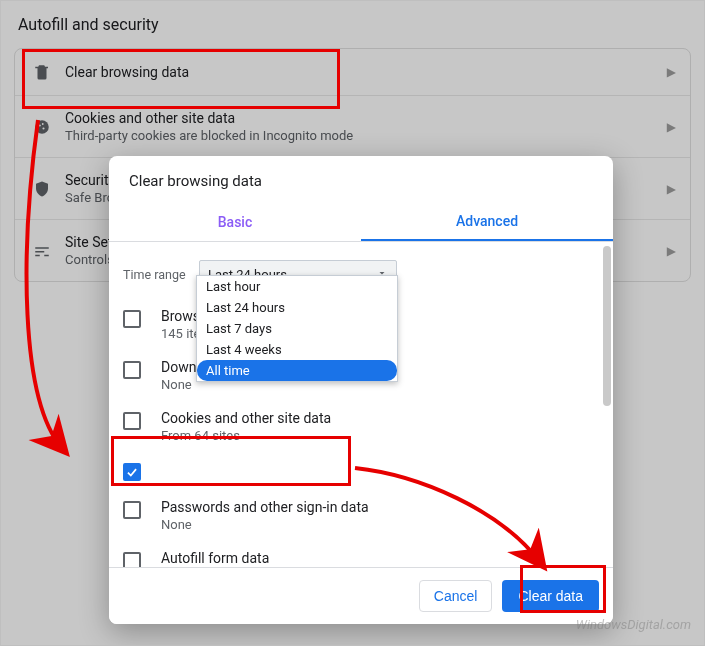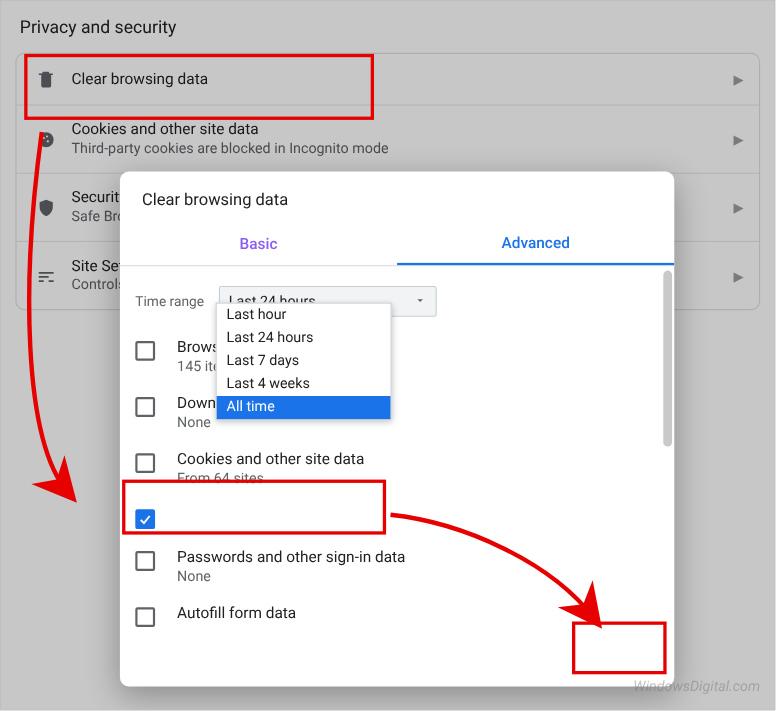--- a/index.html
+++ b/index.html
@@ -81,27 +81,27 @@
     position:relative; width:198px; height:28px;
     border:1px solid #c6cdd5; border-radius:2px;
     background:#f1f3f4;
     display:flex; align-items:center; padding:0 8px;
     font-size:13px; cursor:pointer;
   }
   .sel .arrow { position:absolute; right:8px; top:6px; }
   .arrow svg { width:12px; height:12px; }
   .dd {
     position:absolute; left:196px; top:275px;
-    width:160px; background:#fff;
+    width:202px; background:#fff;
     border:1px solid #c6cdd5;
     box-shadow:0 2px 6px rgba(0,0,0,0.25);
     z-index:50;
   }
   .dd-item { padding:3px 9px; font-size:13px; cursor:pointer; }
-  .dd-item.sel-on { background:#1a73e8; color:#fff; }
+  .dd-item.sel-on { background:#1a73e8; color:#fff;border-radius:10px; }
   .item {
     display:flex; padding:10px 14px 8px 14px; align-items:flex-start;
   }
   .cb {
     width:18px; height:18px; border:2px solid #5f6368; border-radius:2px;
     margin-top:2px; flex-shrink:0; cursor:pointer;
     display:flex; align-items:center; justify-content:center;
   }
   .cb.checked { background:#1a73e8; border-color:#1a73e8; }
   .cb.checked svg { stroke:#fff; }
@@ -126,21 +126,21 @@
     position:absolute; right:14px; bottom:14px;
     font-size:13px; color:rgba(120,120,120,0.45);
     font-style:italic; pointer-events:none;
   }
   .outer-frame { position:absolute; inset:0; border:1px solid #bfbfbf; pointer-events:none; }
 </style>
 </head>
 <body>
 
 <div class="bg">
-  <div class="bg-title">Privacy and security</div>
+  <div class="bg-title">Autofill and security</div>
 
   <div class="panel">
 
     <div class="row">
       <div class="icon">
         <svg width="18" height="18" viewBox="0 0 24 24" fill="#5f6368">
             <path d="M6 7h12v13a2 2 0 0 1-2 2H8a2 2 0 0 1-2-2V7zm3-4h6l1 2h4v2H3V5h4l1-2z"></path>
           </svg>
       </div>
       <div class="txt">
@@ -264,20 +264,24 @@
         <div class="info">
           <div class="l1">Autofill form data</div>
           <div class="l2"></div>
         </div>
       </div>
 
     </div>
     <div class="scrollbar"></div>
   </div>
 
+  <div class="footer">
+    <button class="btn-cancel">Cancel</button>
+    <button class="btn-primary">Clear data</button>
+  </div>
 </div>
 
 <div class="dd">
   <div class="dd-item">Last hour</div>
   <div class="dd-item">Last 24 hours</div>
   <div class="dd-item">Last 7 days</div>
   <div class="dd-item">Last 4 weeks</div>
   <div class="dd-item sel-on">All time</div>
 </div>
 

